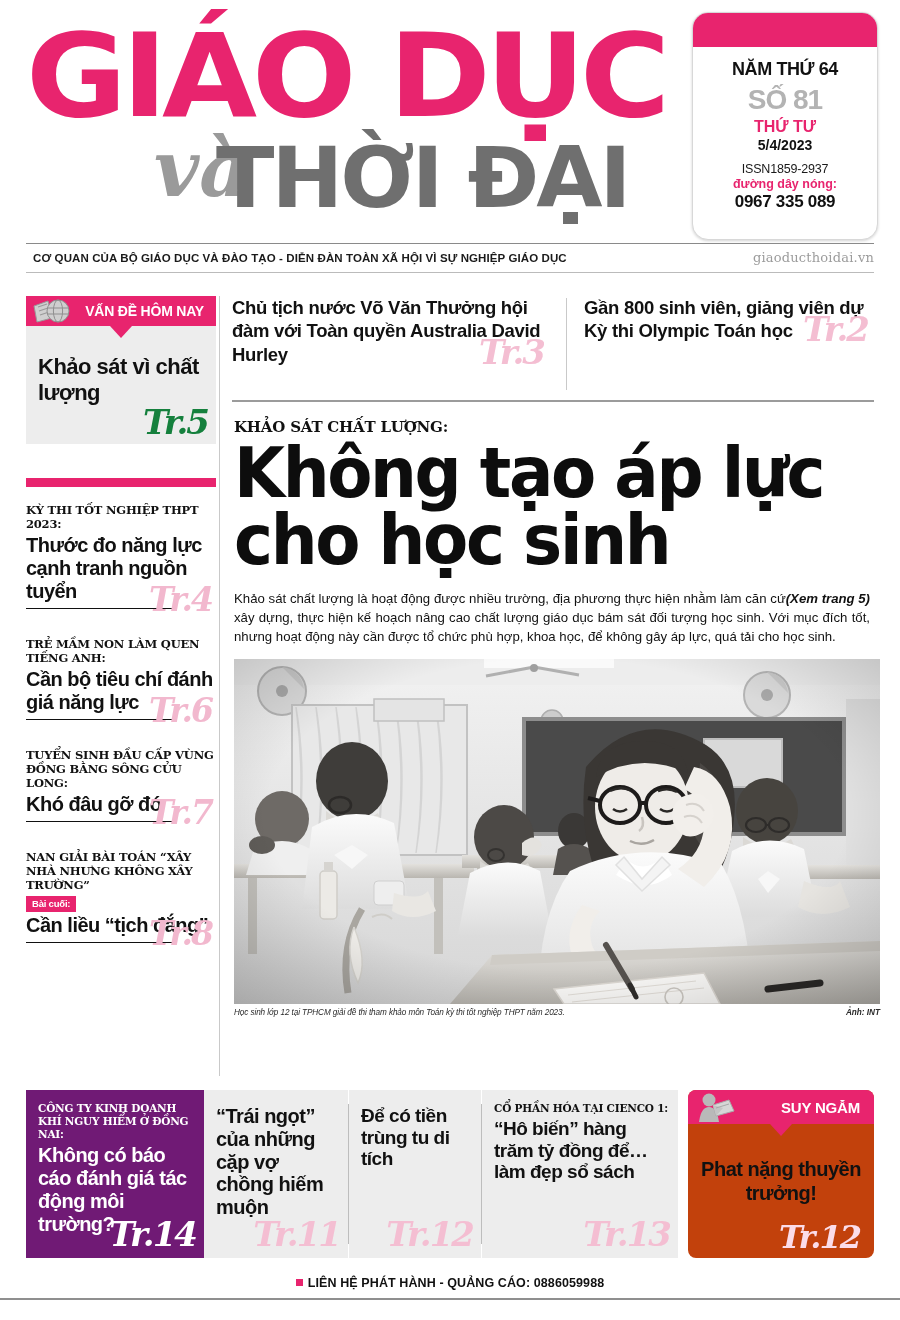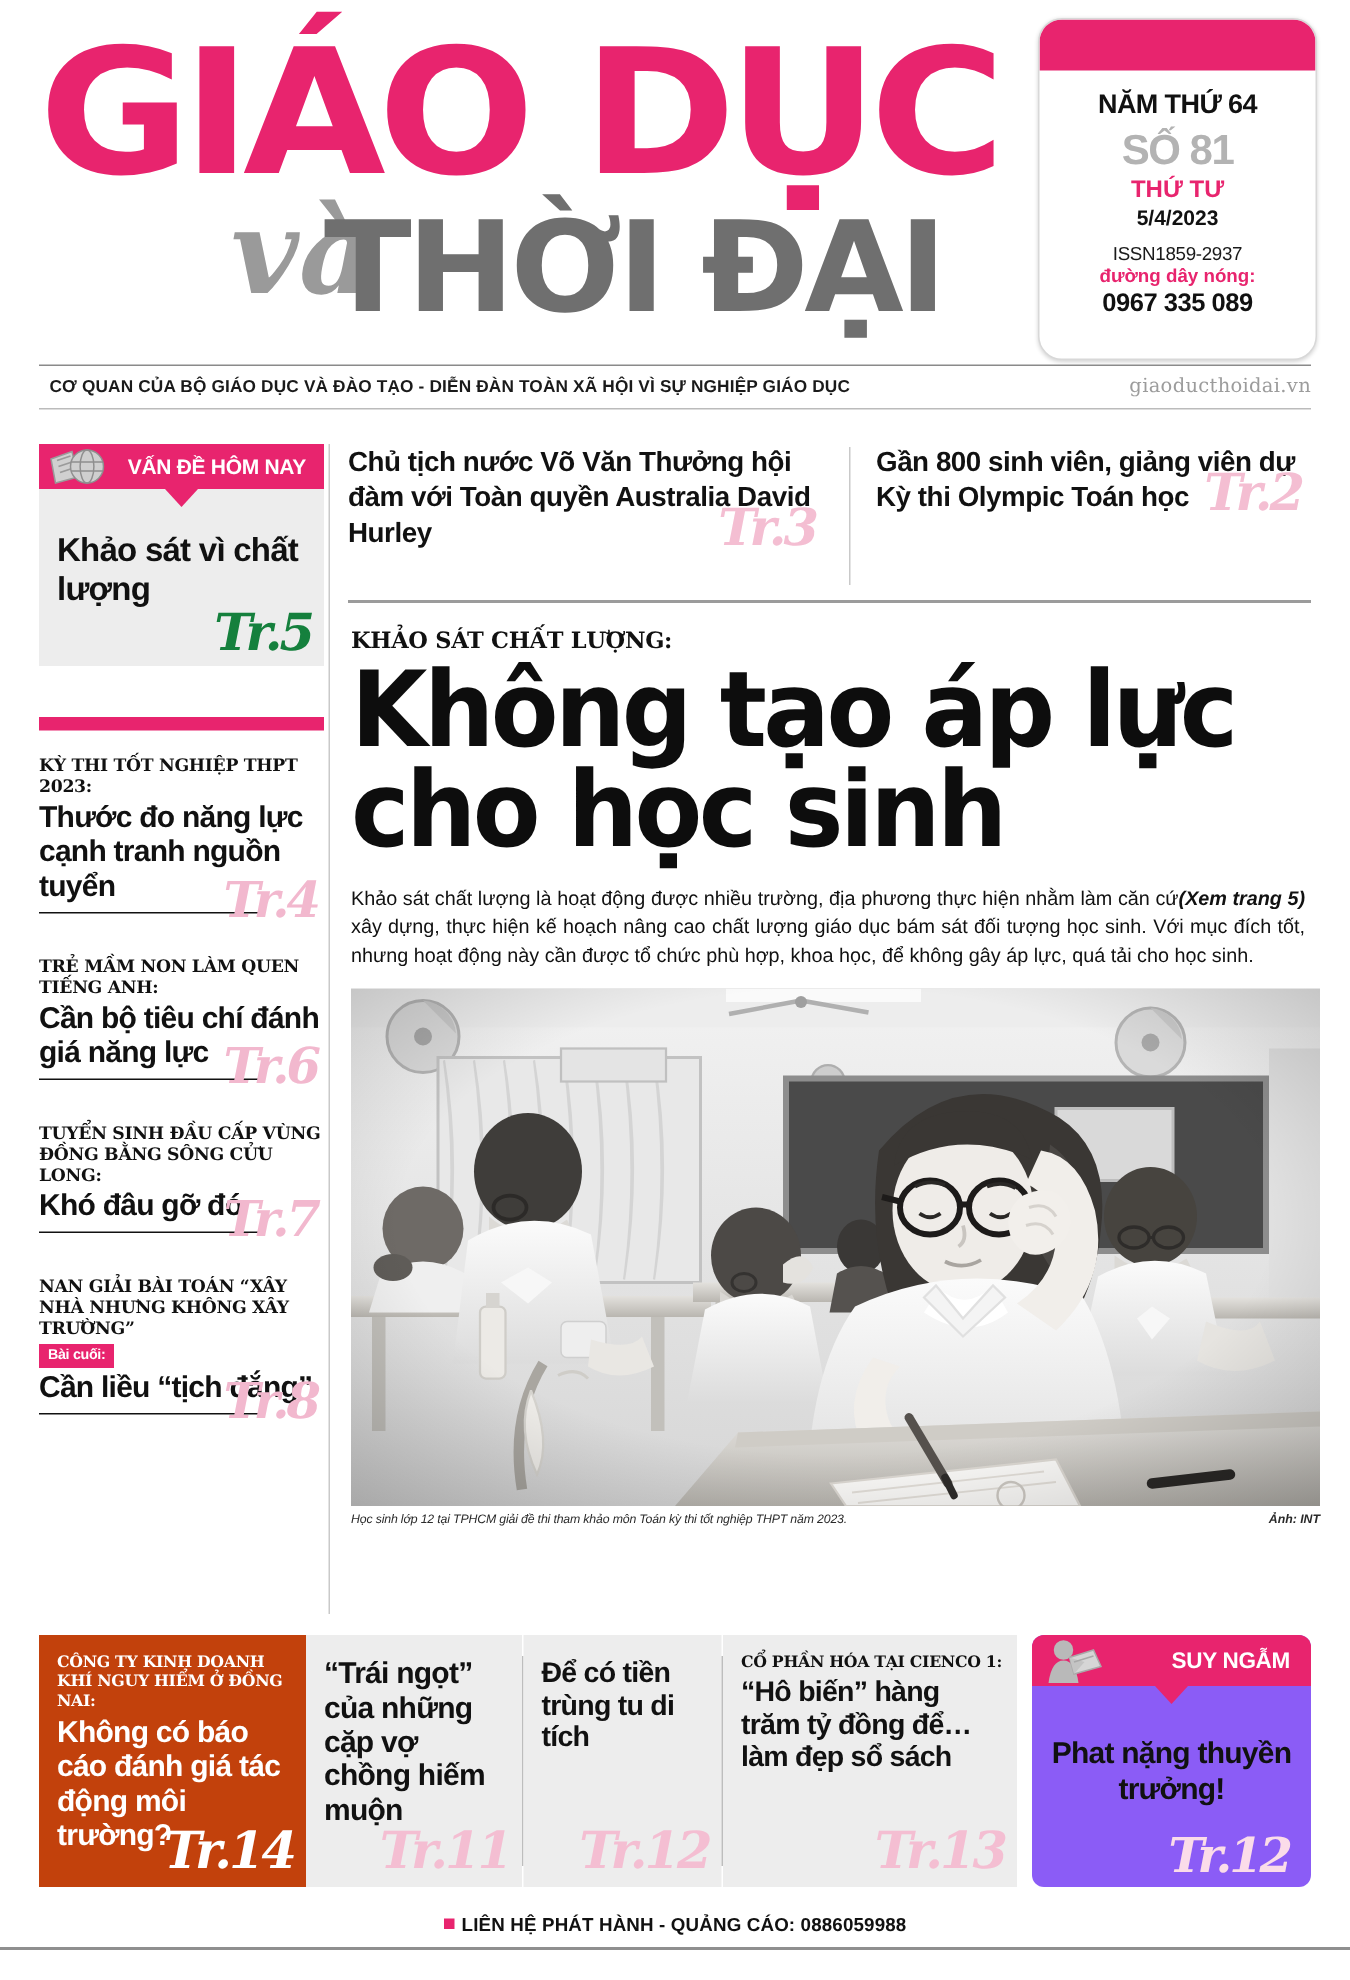--- a/index.html
+++ b/index.html
@@ -166,23 +166,23 @@
     font-size:8.2px; font-style:italic; color:#2a2a2a; letter-spacing:-.1px;
   }
   .credit {
     position:absolute; right:0; top:0;
     font-size:8.2px; font-style:italic; font-weight:700; color:#2a2a2a;
   }
 
   
   .strip { position:absolute; left:26px; top:1090px; width:848px; height:168px; }
   .strip-cell { position:absolute; top:0; height:168px; }
-  .sc-dark { background:#c2410c; }
+  .sc-dark { background:#701a75; }
   .sc-grey { background:#ededed; }
-  .sc-pink { background:#8b5cf6; border-radius:8px; }
+  .sc-pink { background:#c2410c; border-radius:8px; }
   .sc-inner { position:relative; height:100%; padding:12px 10px 0 12px; }
   .sc-kicker {
     font-family:"DejaVu Serif", serif;
     font-size:10.5px; font-weight:700; line-height:1.25; letter-spacing:-.2px;
     text-transform:uppercase;
   }
   .sc-title { margin-top:3px; font-size:19px; font-weight:700; line-height:1.14; letter-spacing:-.5px; }
   .sc-title.big { font-size:20px; }
   .sc-pg {
     position:absolute; right:8px; bottom:4px;

